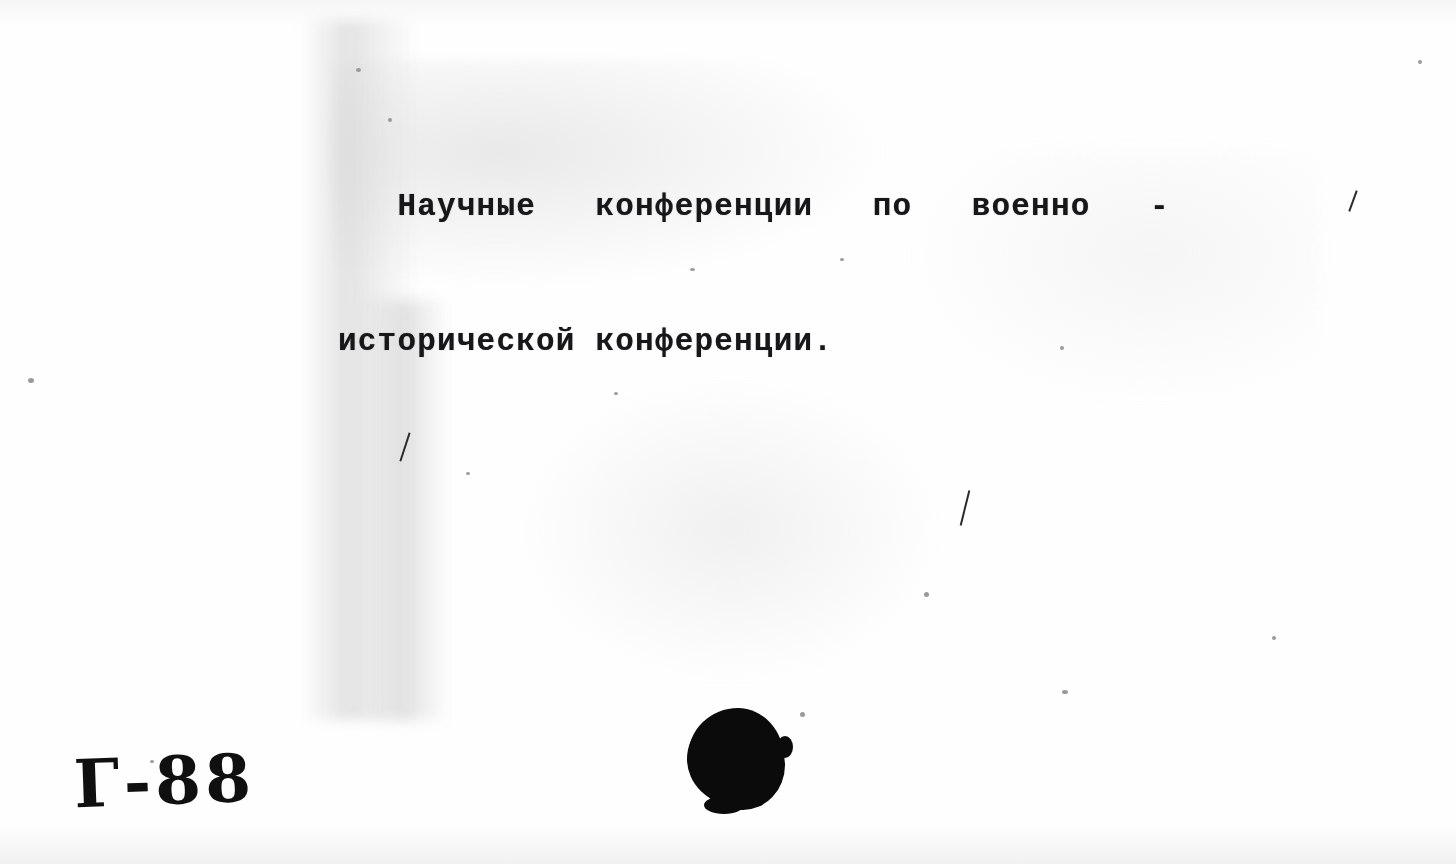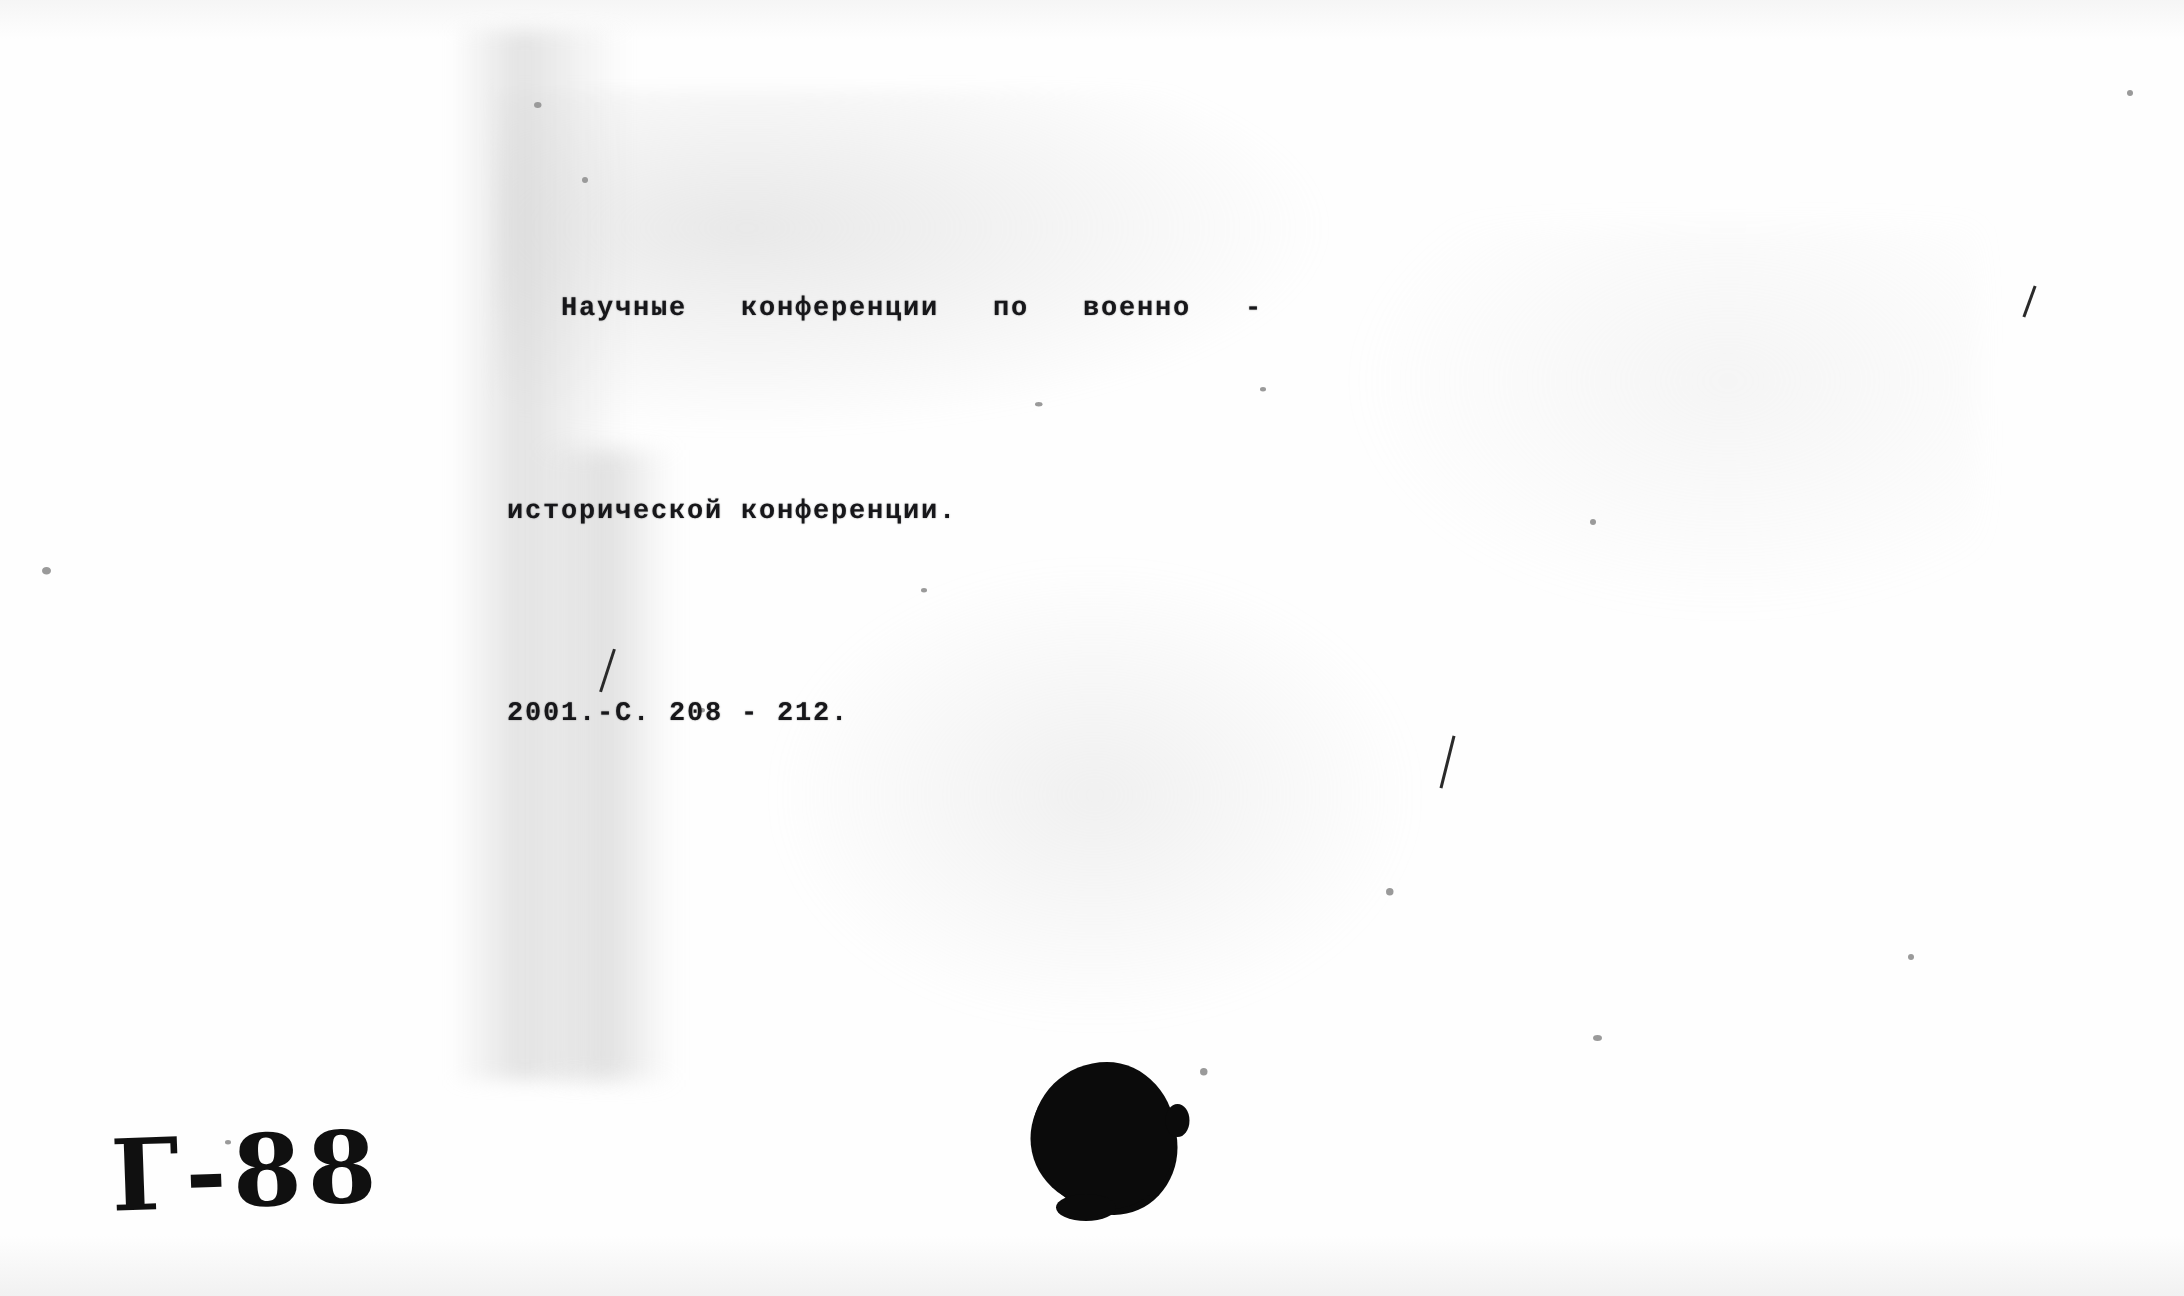--- a/index.html
+++ b/index.html
@@ -97,21 +97,21 @@
     pointer-events: none;
   }
 
   
   #typed-block {
     position: absolute;
     left: 338px;
     top: 94px;
     width: 1000px;
     color: #17171a;
-    font-size: 18px;
+    font-size: 31px;
     line-height: 45px;
     letter-spacing: 1.2px;
     white-space: pre;
     font-weight: 700;
     text-shadow: 0 0 1px rgba(30,30,30,0.55);
   }
   #typed-block .line {
     display: block;
     white-space: pre;
   }
@@ -191,20 +191,19 @@
   <div class="speck" style="left:690px; top:268px; width:5px;  height:3px;"></div>
   <div class="speck" style="left:840px; top:258px; width:4px;  height:3px;"></div>
 
   <div class="hairline" style="left:404px; top:432px; width:2px; height:30px; transform:rotate(18deg);"></div>
   <div class="hairline" style="left:964px; top:490px; width:2px; height:36px; transform:rotate(14deg);"></div>
   <div class="hairline" style="left:1352px;top:190px; width:2px; height:22px; transform:rotate(20deg);"></div>
 
   <div id="typed-block">
     <span class="line l1">   Научные   конференции   по   военно   -</span>
     <span class="line l2">исторической конференции.</span>
-    <span class="line l4">2001.-С. 208 - 212.</span>
   </div>
 
   <div id="shelfmark">Г-88</div>
 
   <div id="inkblot"></div>
 
 </div>
 
 </body></html>

